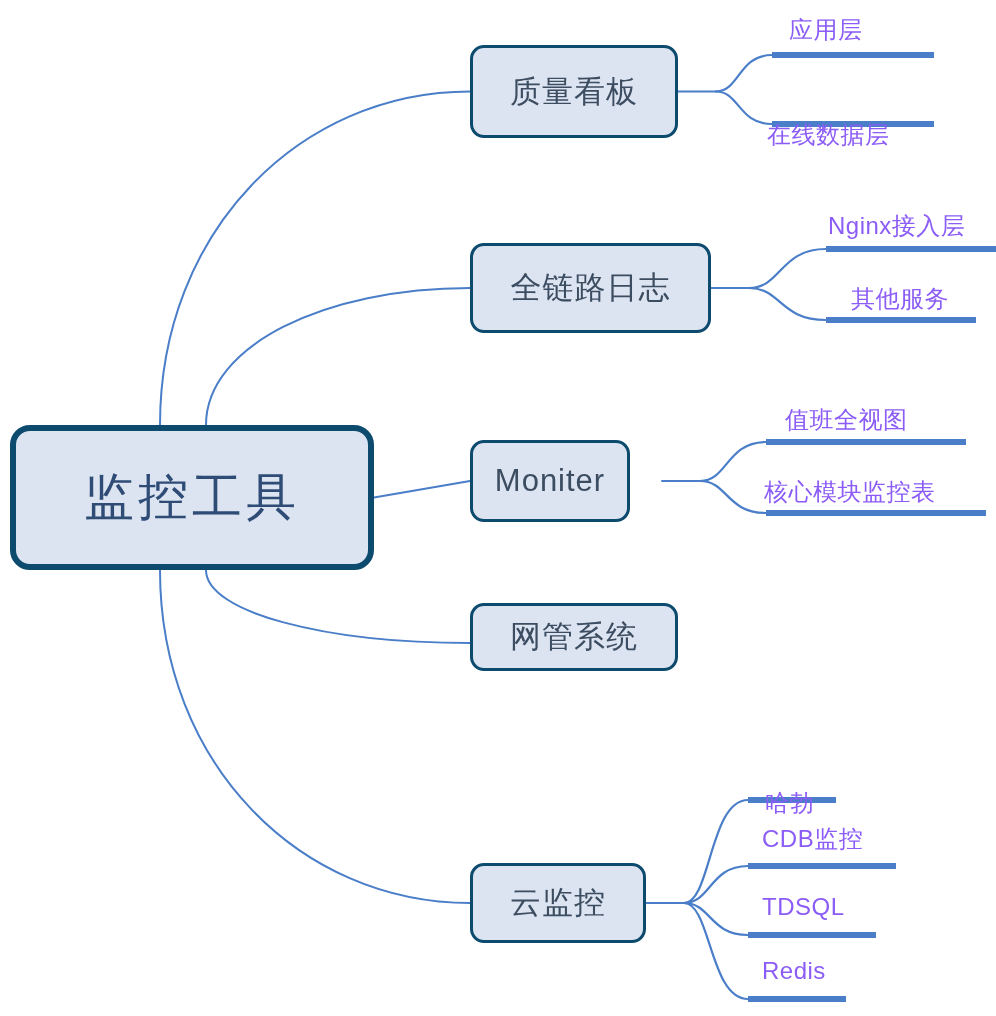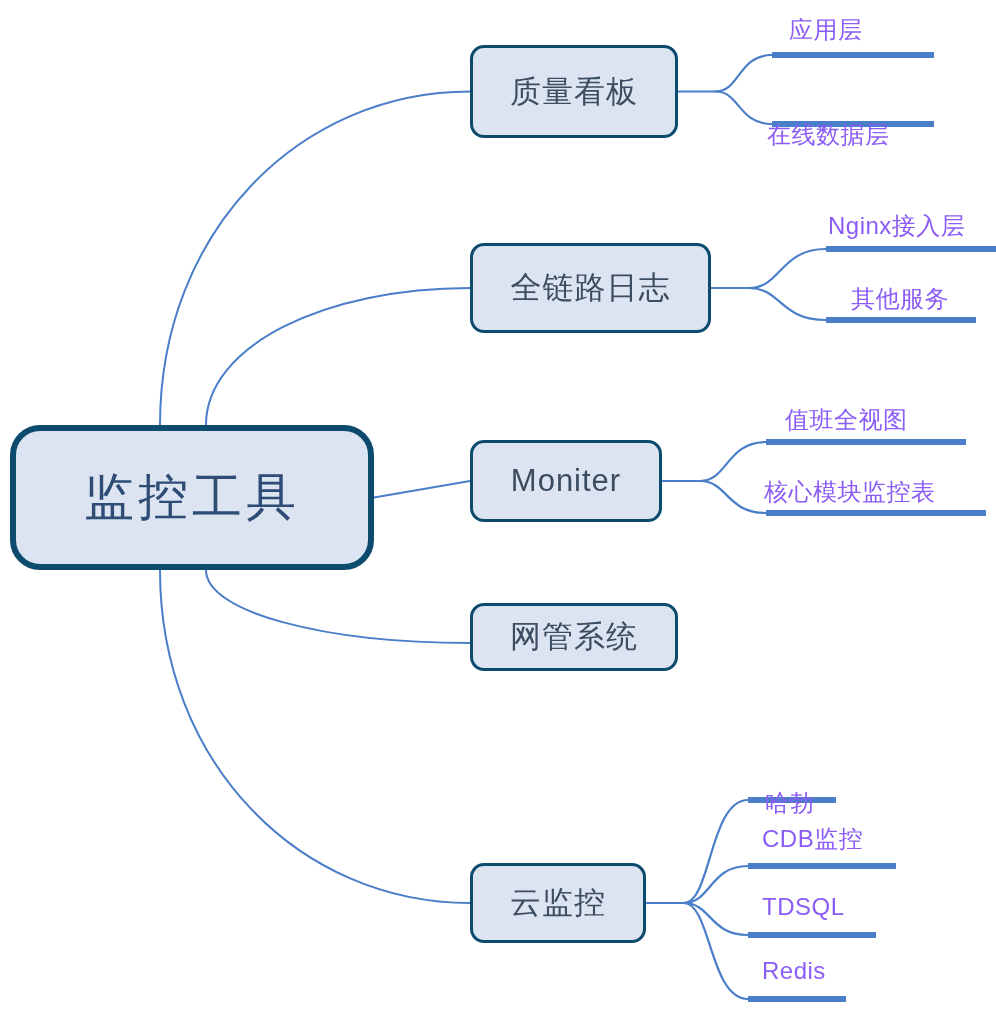--- a/index.html
+++ b/index.html
@@ -33,21 +33,21 @@
     justify-content: center;
     background: #dce4f1;
     border: 3px solid #0c4a6e;
     border-radius: 14px;
     color: #3d4d61;
     white-space: nowrap;
     letter-spacing: 1px;
   }
   .node-box.root {
     border-width: 6px;
-    border-radius: 30px;
+    border-radius: 20px;
     color: #2f4c76;
     letter-spacing: 4px;
   }
   .leaf-label {
     position: absolute;
     color: #8b5cf6;
     white-space: nowrap;
     letter-spacing: 0.5px;
   }
 </style>
@@ -99,21 +99,21 @@
       <div class="leaf-label" style="left: 765px; top: 787px; font-size: 24px;">哈勃</div>
       <div class="leaf-label" style="left: 762px; top: 823px; font-size: 24px;">CDB监控</div>
       <div class="leaf-label" style="left: 762px; top: 893px; font-size: 24px;">TDSQL</div>
       <div class="leaf-label" style="left: 762px; top: 957px; font-size: 24px;">Redis</div>
       <div class="node-box" style="left: 470px; top: 45px; width: 208px; height: 93px; font-size: 31px;">
         <span>质量看板</span>
       </div>
       <div class="node-box" style="left: 470px; top: 243px; width: 241px; height: 90px; font-size: 31px;">
         <span>全链路日志</span>
       </div>
-      <div class="node-box" style="left: 470px; top: 440px; width: 192px; height: 82px; font-size: 31px;">
+      <div class="node-box" style="left: 470px; top: 440px; width: 160px; height: 82px; font-size: 31px;">
         <span>Moniter</span>
       </div>
       <div class="node-box" style="left: 470px; top: 603px; width: 208px; height: 68px; font-size: 31px;">
         <span>网管系统</span>
       </div>
       <div class="node-box" style="left: 470px; top: 863px; width: 176px; height: 80px; font-size: 31px;">
         <span>云监控</span>
       </div>
     </div>
 </div>

